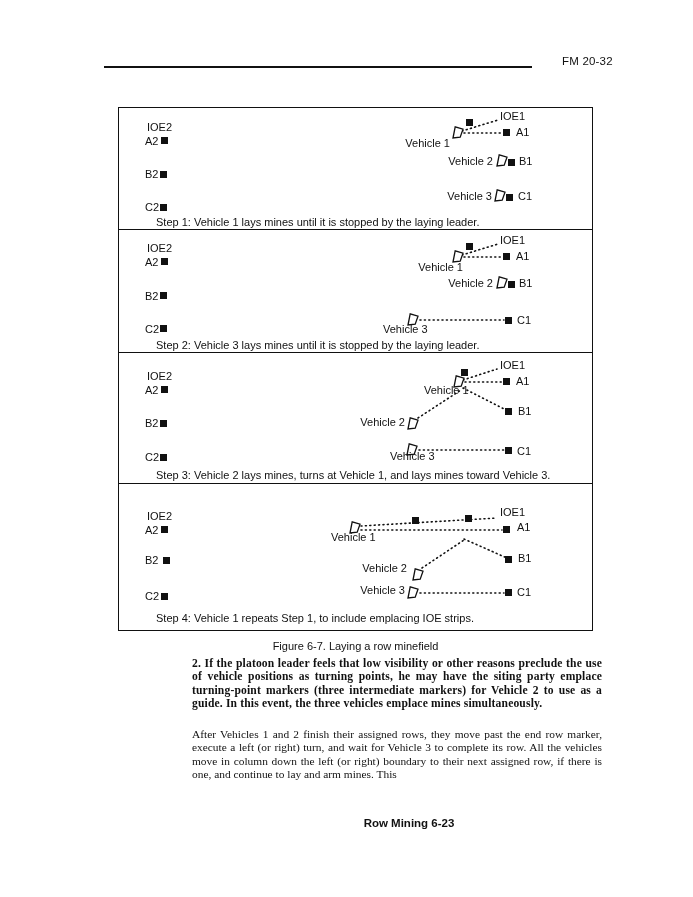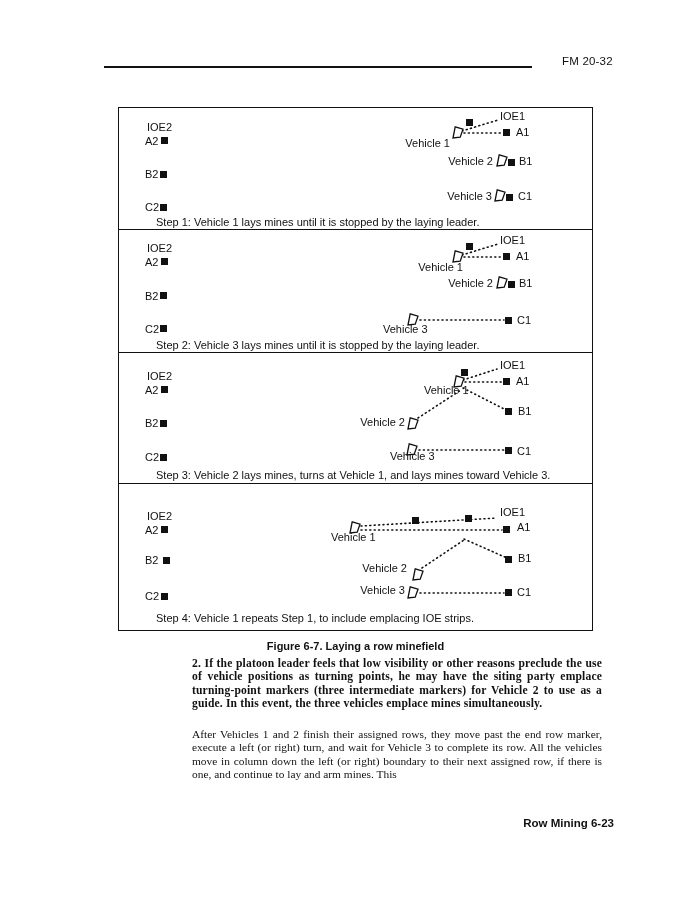--- a/index.html
+++ b/index.html
@@ -8,28 +8,28 @@
     width:693px; height:897px; position:relative; overflow:hidden;
     font-family:"Liberation Sans", sans-serif; color:#111;
   }
   .abs { position:absolute; }
   .header-rule { left:104px; top:66px; width:428px; height:2px; background:#111; }
   .header-ref { left:562px; top:55px; font-size:11.5px; font-weight:normal; letter-spacing:.2px; }
   .figure-box { left:118px; top:107px; width:475px; border:1.2px solid #111; background:#fff; }
   .panel { border-bottom:1.2px solid #111; overflow:hidden; }
   .panel:last-child { border-bottom:none; }
   .panel svg { display:block; }
-  .figure-caption { left:118px; top:640px; width:475px; text-align:center; font-size:11px; font-weight:bold; }
+  .figure-caption { left:118px; top:640px; width:475px; text-align:center; font-size:11px; font-weight:normal; }
   .para {
     left:192px; width:410px; text-align:justify;
     font-family:Liberation Serif, serif; font-size:11.4px; line-height:13.4px;
   }
   .para-bold { top:657px; font-weight:bold; font-size:11.6px; letter-spacing:.15px; }
   .para-body { top:728px; }
-  .footer-ref { left:204px; top:817px; width:410px; text-align:right; font-size:11.5px; font-weight:bold; }
+  .footer-ref { left:204px; top:817px; width:410px; text-align:center; font-size:11.5px; font-weight:bold; }
   svg text { font-family:"Liberation Sans", sans-serif; font-size:11px; fill:#111; }
   svg .dotted { stroke:#111; stroke-width:1.6; stroke-dasharray:1 3.4; stroke-linecap:round; fill:none; }
   svg .marker { fill:#111; stroke:none; }
   svg .flag { fill:#fff; stroke:#111; stroke-width:1.3; stroke-linejoin:miter; }
 </style>
 </head>
 <body>
 
 <div class="abs header-rule"></div>
 <div class="abs header-ref">FM 20-32</div>

